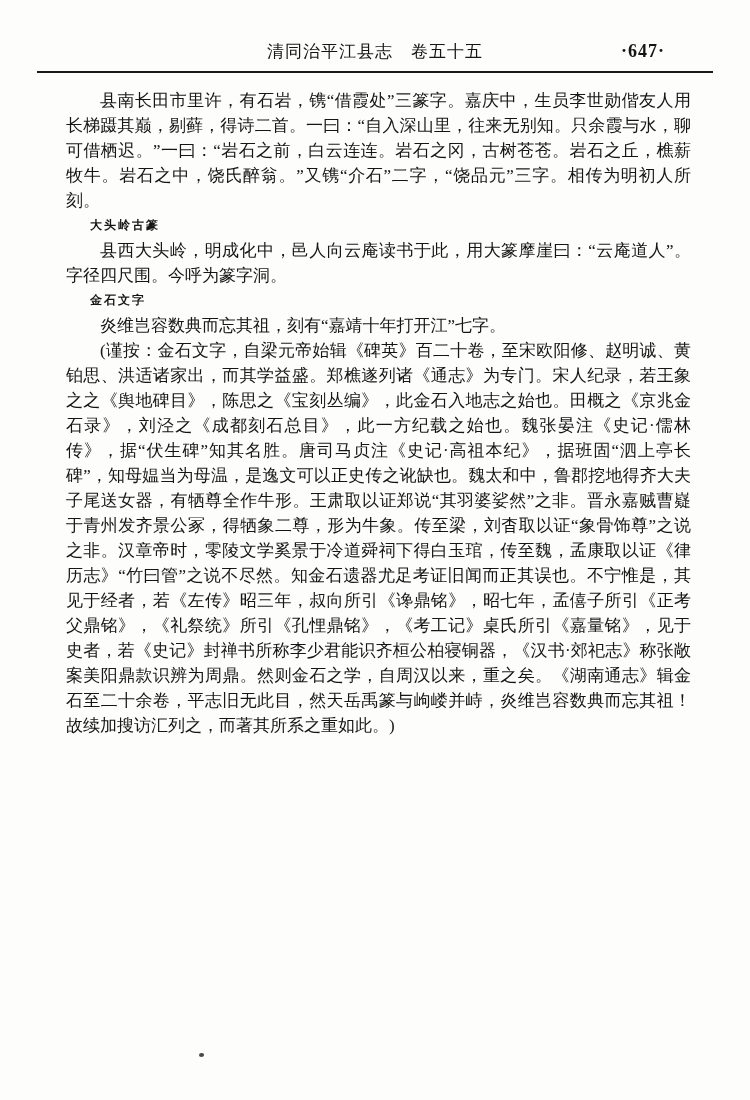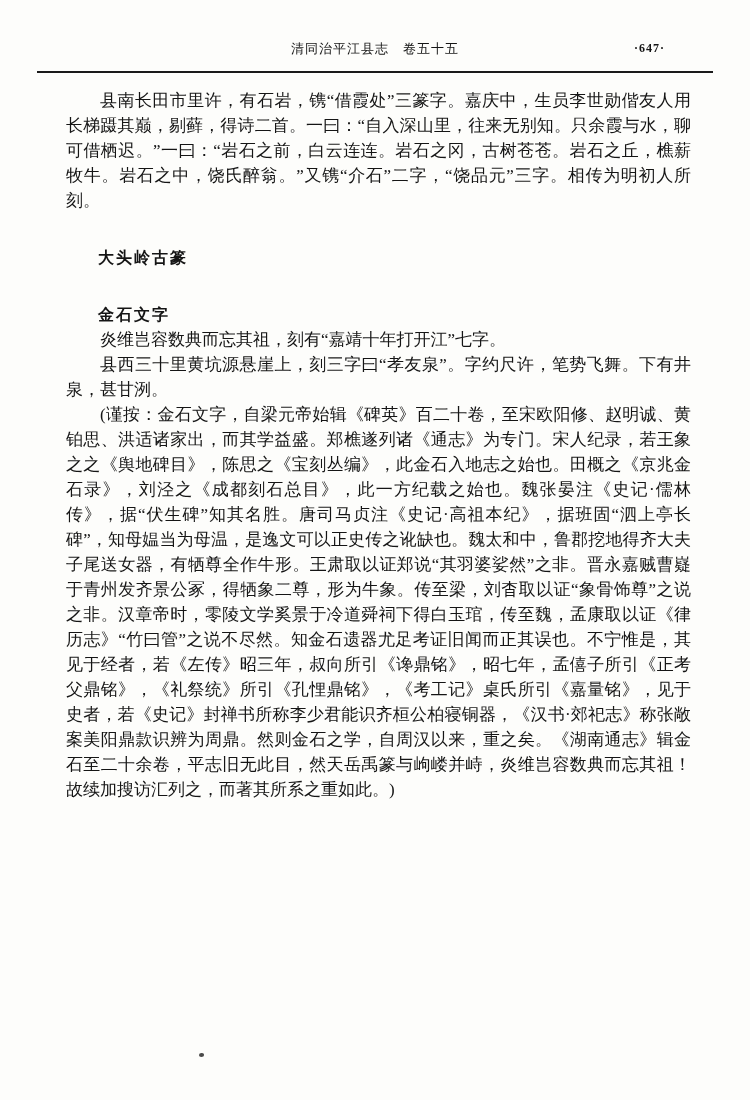--- a/index.html
+++ b/index.html
@@ -23,29 +23,29 @@
     top: 40px;
     left: 37px;
     width: 676px;
     height: 26px;
   }
   .header-title {
     position: absolute;
     left: 0;
     width: 100%;
     text-align: center;
-    font-size: 13px;
+    font-size: 17px;
     letter-spacing: 1px;
     white-space: pre;
   }
   .page-number {
     position: absolute;
     right: 48px;
     top: 1px;
-    font-size: 12px;
+    font-size: 18px;
     font-weight: bold;
     letter-spacing: 1px;
   }
   .header-rule {
     position: absolute;
     top: 71px;
     left: 37px;
     width: 676px;
     height: 0;
     border-top: 2px solid #1a1a1a;
@@ -61,23 +61,22 @@
     text-align: justify;
   }
   .page-body p {
     margin: 0;
     text-indent: 2em;
     text-align: justify;
     text-align-last: left;
   }
   .page-body p.heading {
     font-weight: bold;
-    font-size: 16px;
+    font-size: 12px;
     letter-spacing: 2px;
-    margin-top: 32px;
   }
   
   .ink-speck {
     position: absolute;
     left: 199px;
     top: 1053px;
     width: 5px;
     height: 4px;
     background: #2a2a2a;
     border-radius: 50% 40% 55% 45%;
@@ -92,21 +91,21 @@
   <div class="header">
     <div class="header-title">清同治平江县志　卷五十五</div>
     <div class="page-number">·647·</div>
   </div>
 
   <div class="header-rule"></div>
 
   <div class="page-body">
       <p class="para">县南长田市里许，有石岩，镌“借霞处”三篆字。嘉庆中，生员李世勋偕友人用长梯蹑其巅，剔藓，得诗二首。一曰：“自入深山里，往来无别知。只余霞与水，聊可借栖迟。”一曰：“岩石之前，白云连连。岩石之冈，古树苍苍。岩石之丘，樵薪牧牛。岩石之中，饶氏醉翁。”又镌“介石”二字，“饶品元”三字。相传为明初人所刻。</p>
       <p class="heading">大头岭古篆</p>
+      <p class="para">县西大头岭，明成化中，邑人向云庵读书于此，用大篆摩崖曰：“云庵道人”。字径四尺围。今呼为篆字洞。</p>
       <p class="heading">金石文字</p>
       <p class="para">炎维岂容数典而忘其祖，刻有“嘉靖十年打开江”七字。</p>
-      <p class="para">县西三十里黄坑源悬崖上，刻三字曰“孝友泉”。字约尺许，笔势飞舞。下有井泉，甚甘洌。</p>
       <p class="para">(谨按：金石文字，自梁元帝始辑《碑英》百二十卷，至宋欧阳修、赵明诚、黄铂思、洪适诸家出，而其学益盛。郑樵遂列诸《通志》为专门。宋人纪录，若王象之之《舆地碑目》，陈思之《宝刻丛编》，此金石入地志之始也。田概之《京兆金石录》，刘泾之《成都刻石总目》，此一方纪载之始也。魏张晏注《史记·儒林传》，据“伏生碑”知其名胜。唐司马贞注《史记·高祖本纪》，据班固“泗上亭长碑”，知母媪当为母温，是逸文可以正史传之讹缺也。魏太和中，鲁郡挖地得齐大夫子尾送女器，有牺尊全作牛形。王肃取以证郑说“其羽婆娑然”之非。晋永嘉贼曹嶷于青州发齐景公冢，得牺象二尊，形为牛象。传至梁，刘杳取以证“象骨饰尊”之说之非。汉章帝时，零陵文学奚景于冷道舜祠下得白玉琯，传至魏，孟康取以证《律历志》“竹曰管”之说不尽然。知金石遗器尤足考证旧闻而正其误也。不宁惟是，其见于经者，若《左传》昭三年，叔向所引《谗鼎铭》，昭七年，孟僖子所引《正考父鼎铭》，《礼祭统》所引《孔悝鼎铭》，《考工记》桌氏所引《嘉量铭》，见于史者，若《史记》封禅书所称李少君能识齐桓公柏寝铜器，《汉书·郊祀志》称张敞案美阳鼎款识辨为周鼎。然则金石之学，自周汉以来，重之矣。《湖南通志》辑金石至二十余卷，平志旧无此目，然天岳禹篆与岣嵝并峙，炎维岂容数典而忘其祖！故续加搜访汇列之，而著其所系之重如此。)</p>
     </div>
 
   <div class="ink-speck"></div>
 
 </div>
 
 </body></html>

